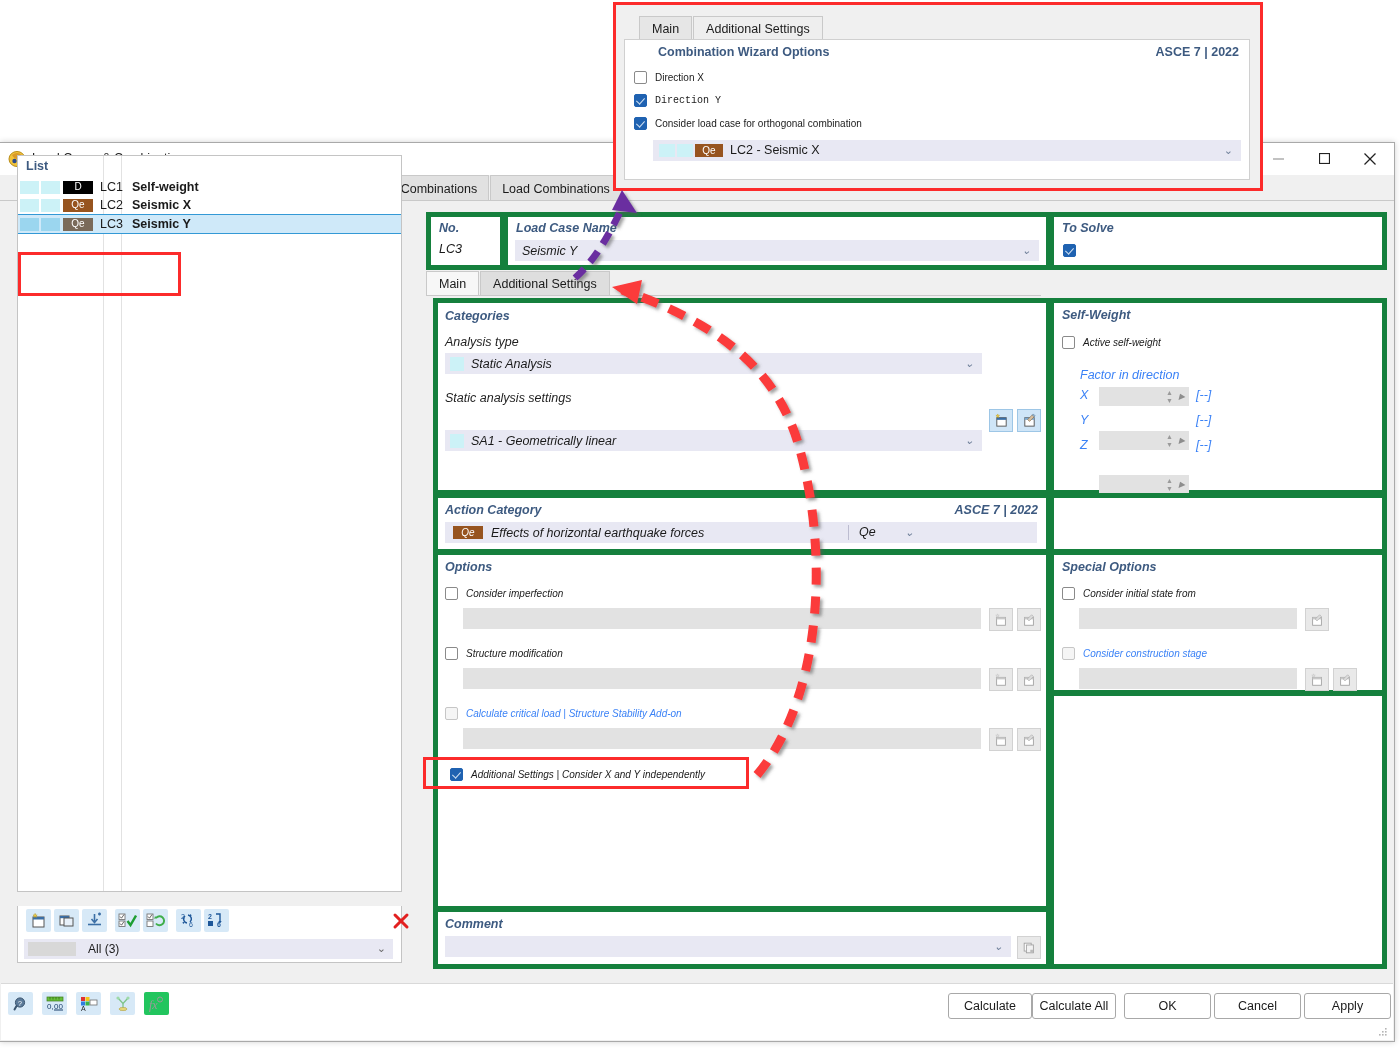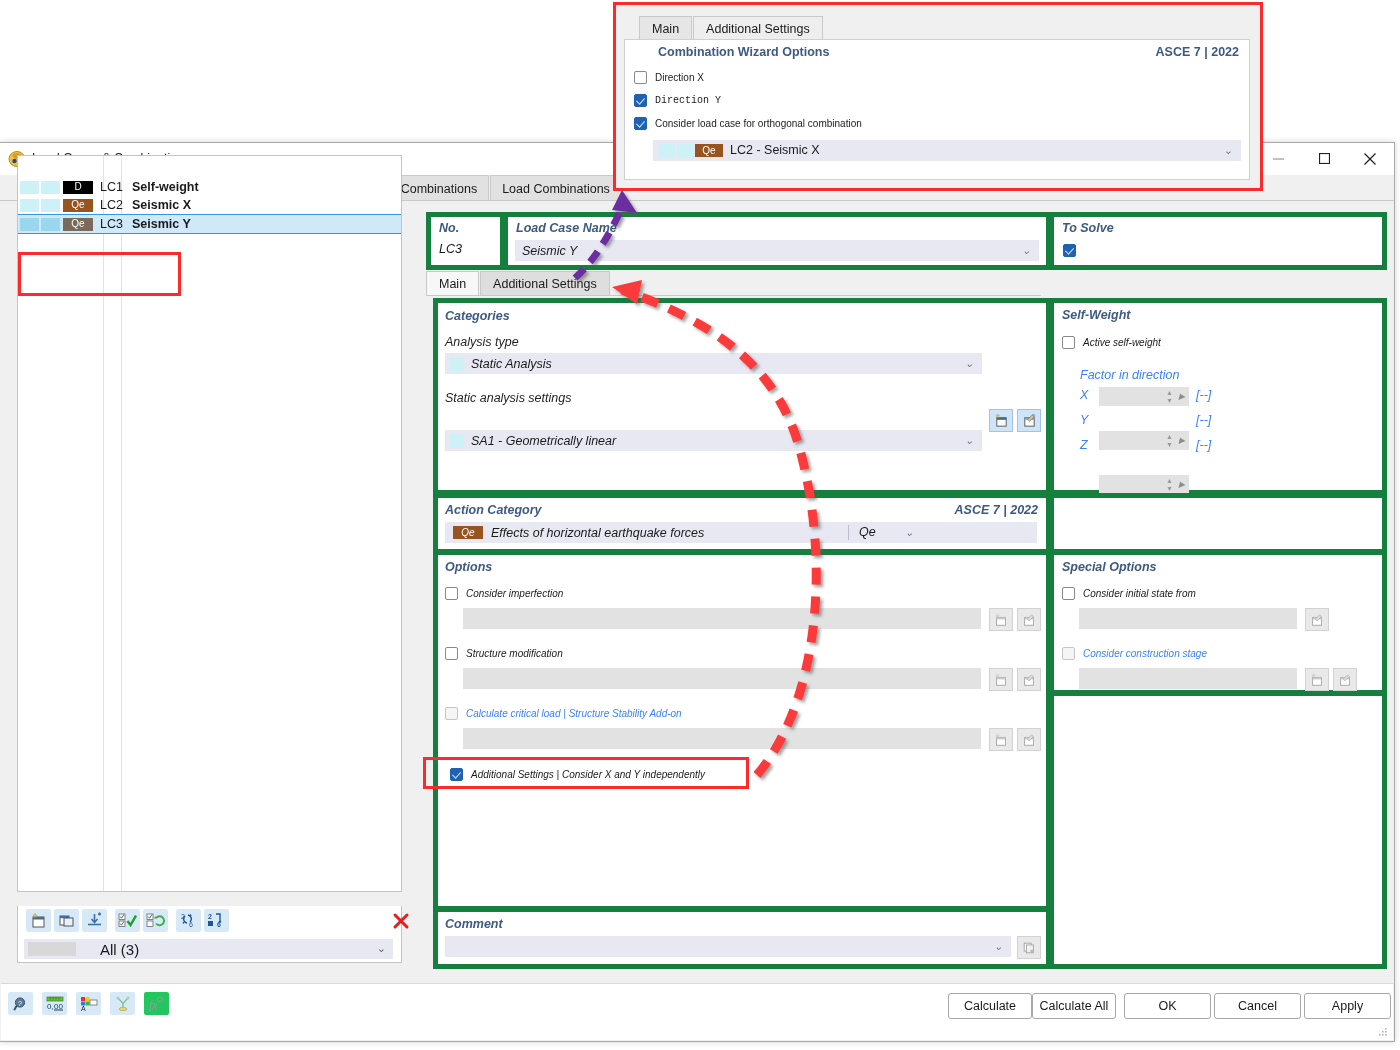--- a/index.html
+++ b/index.html
@@ -94,21 +94,21 @@
   .tbtn.plain{background:transparent;}
   #list-filter{
     position:absolute;left:17px;top:936px;width:383px;height:26px;
     background:#ffffff;border:1px solid #c4c4c4;border-top:none;
   }
   #filter-combo{
     position:absolute;left:6px;top:3px;width:369px;height:20px;
     background:#e8e8f3;display:flex;align-items:center;
   }
   #filter-swatch{width:48px;height:14px;background:#d8d8d8;margin-left:4px;}
-  #filter-label{margin-left:24px;font-size:15px;}
+  #filter-label{margin-left:12px;font-size:12px;}
   #filter-caret{position:absolute;right:7px;top:3px;color:#6a6a6a;font-size:11px;}
 
   
   .card{background:#ffffff;border:5px solid #15803d;position:absolute;font-style:italic;}
   .grouplabel{font-size:12.5px;font-weight:bold;color:#3d5a80;}
   .fieldlabel{font-size:12.5px;color:#1f1f1f;}
   .combo{
     background:#e8e8f3;height:21px;display:flex;align-items:center;position:relative;
     font-size:12.5px;
   }
@@ -210,20 +210,23 @@
       <div class="tab">Actions</div>
       <div class="tab">Design Situations</div>
       <div class="tab">Action Combinations</div>
       <div class="tab">Load Combinations</div>
     </div>
     <div class="underline"></div>
   </div>
 </div>
 
 <div class="abs" id="list-panel">
+  <div id="list-header">
+    <span class="lbl">List</span>
+  </div>
   <div class="colsep" style="left:85px;top:0;"></div>
   <div class="colsep" style="left:103px;top:0;"></div>
   <div id="list-rows">
 
     <div class="lrow">
       <span class="sw" style="background:#ccf2f7"></span>
       <span class="sw" style="background:#ccf2f7"></span>
       <span class="badge" style="background:#000000">D</span>
       <span class="lcno">LC1</span>
       <span class="lcname">Self-weight</span>

